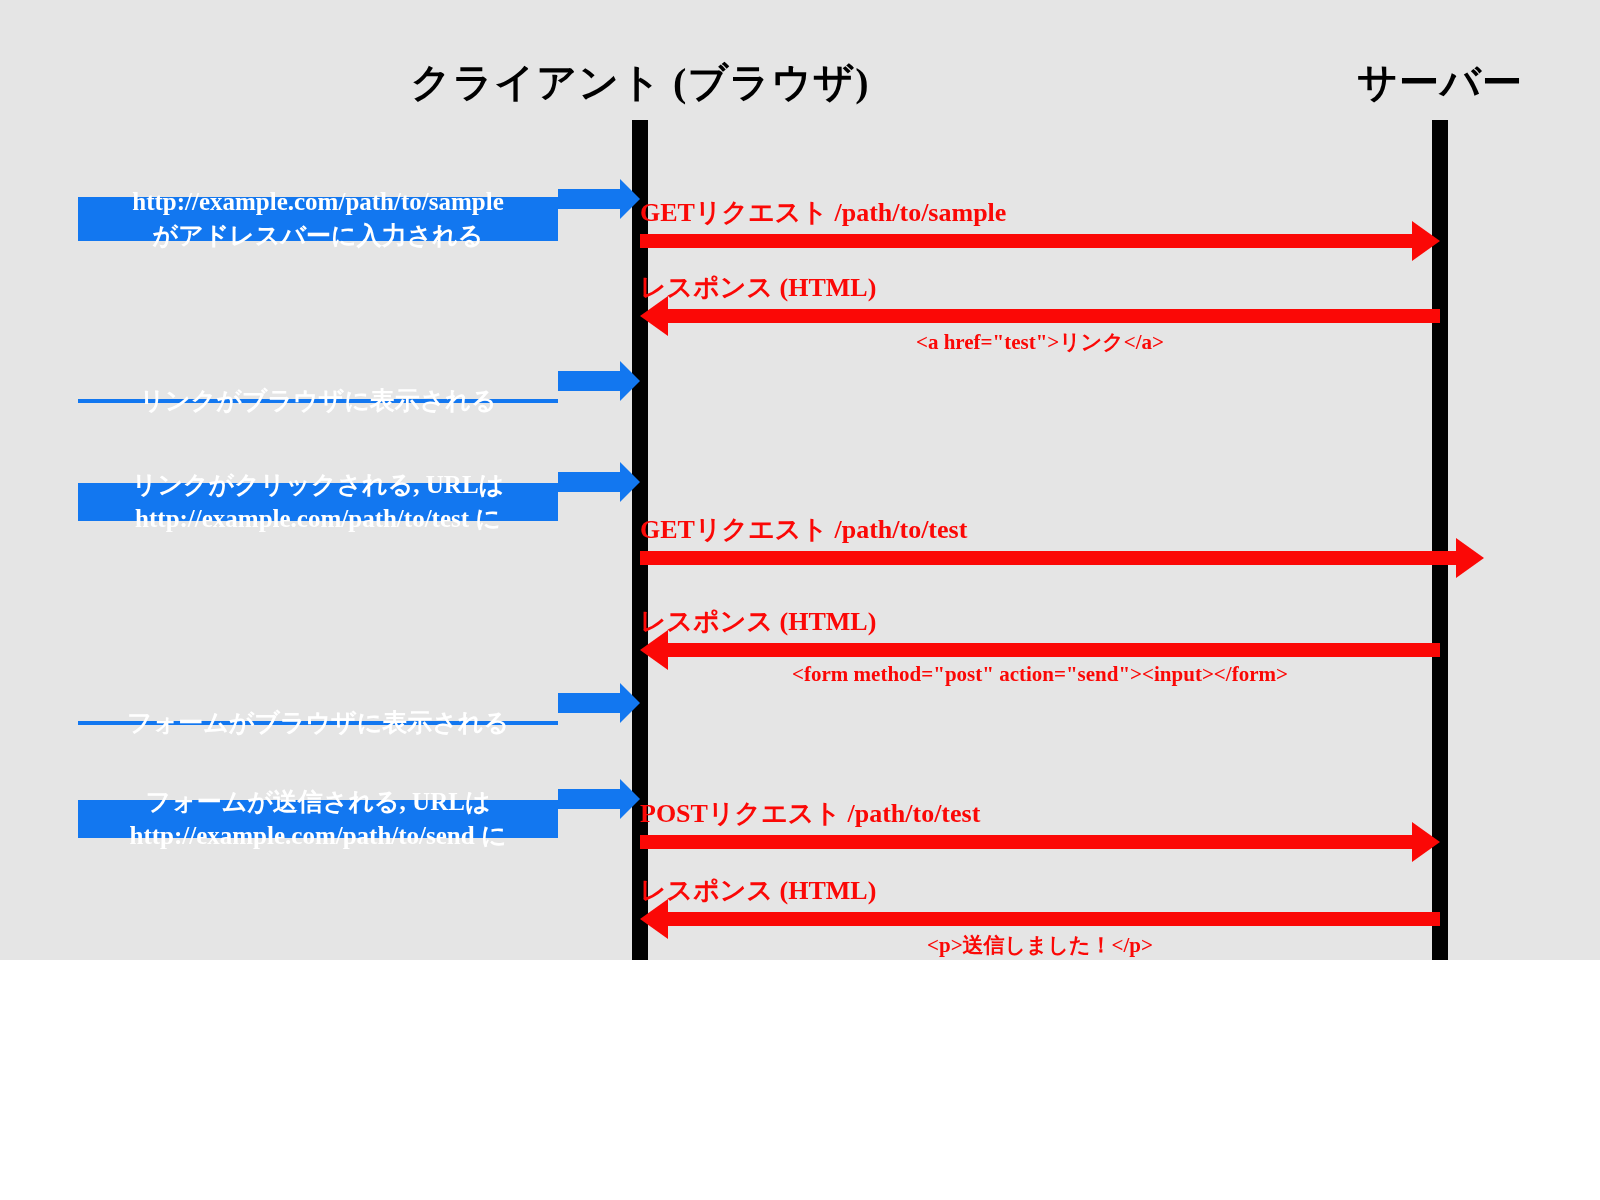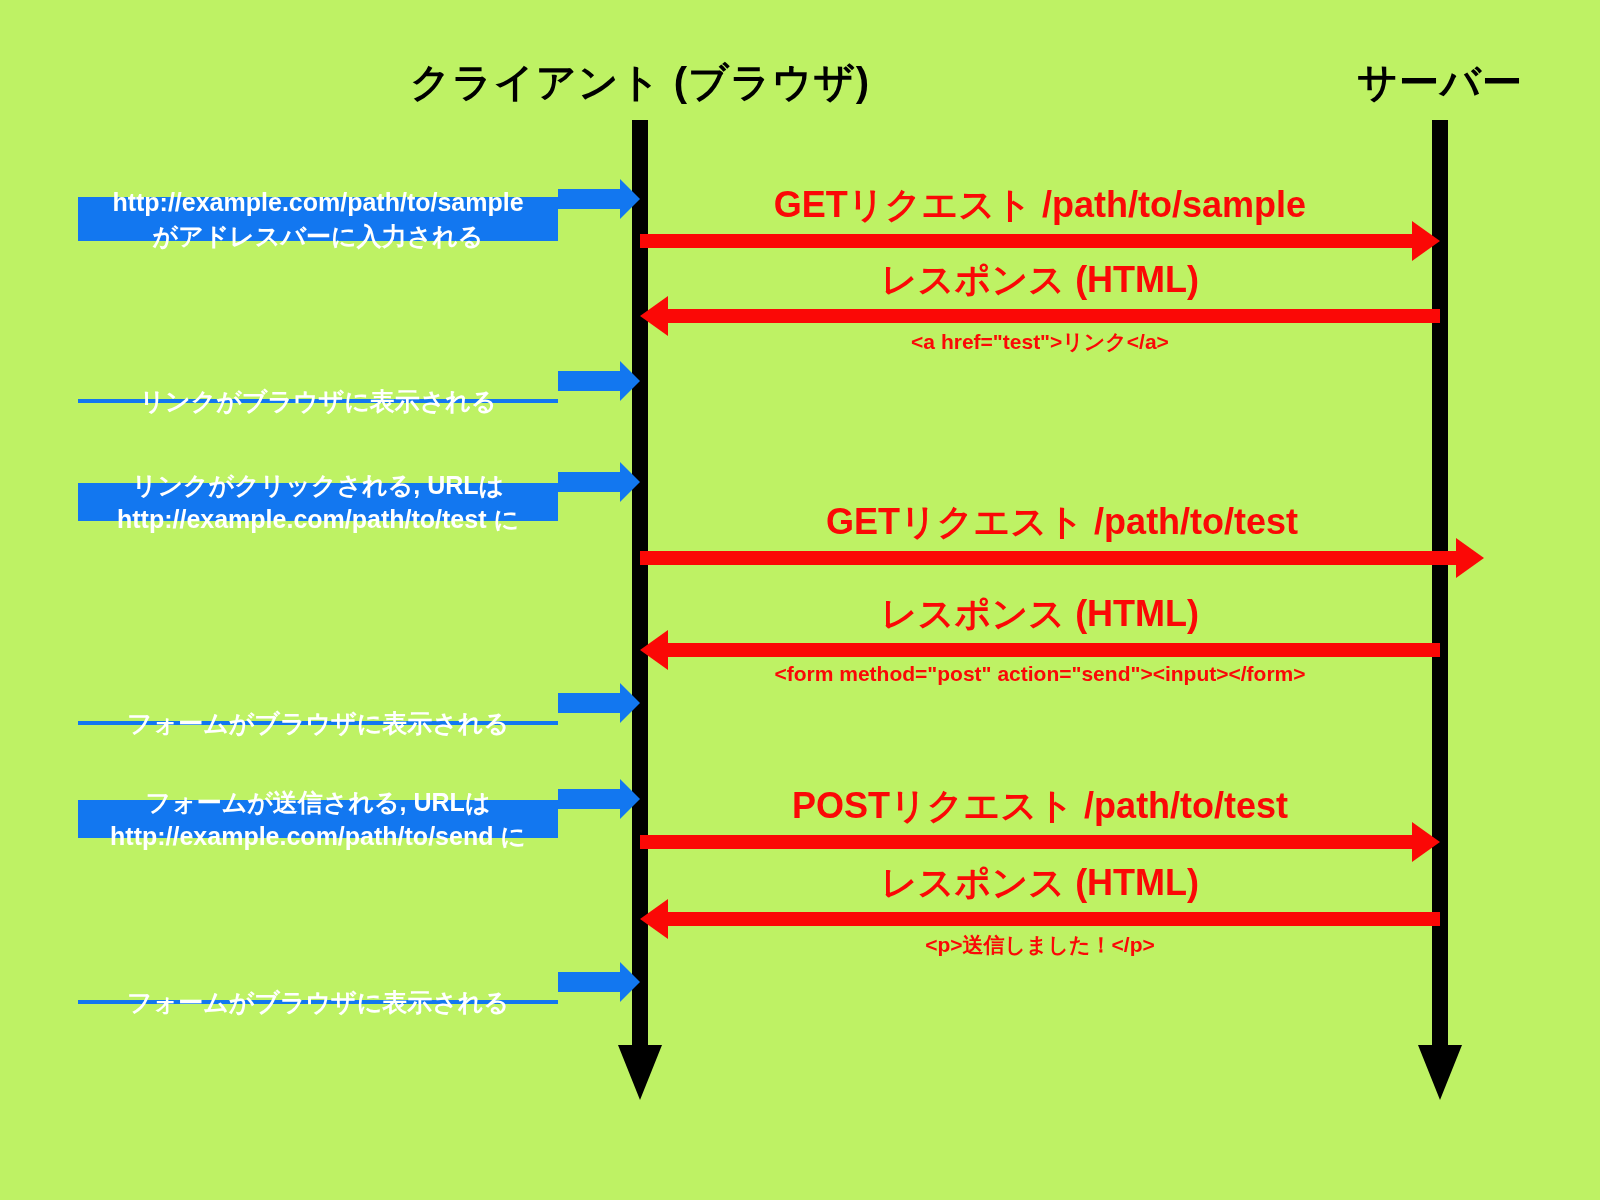--- a/index.html
+++ b/index.html
@@ -4,23 +4,23 @@
 <style>
   html, body { margin: 0; padding: 0; background: #ffffff; }
   :root {
     --blue: #1277F0;
     --red: #FB0806;
     --black: #000000;
   }
   .canvas {
     position: relative;
     width: 1600px;
-    height: 1200px;
-    background: #bef264;
-    font-family: Liberation Sans, sans-serif;
+    height: 960px;
+    background: #e5e5e5;
+    font-family: Liberation Serif, serif;
     overflow: hidden;
   }
   .title {
     position: absolute;
     top: 55px;
     font-size: 40px;
     font-weight: bold;
     color: var(--black);
     text-align: center;
     letter-spacing: 1px;
@@ -109,24 +109,23 @@
     width: 0; height: 0;
     border-top: 20px solid transparent;
     border-bottom: 20px solid transparent;
   }
   .dir-right .msg-head { right: 0; border-left: 28px solid var(--red); }
   .dir-left  .msg-head { left: 0;  border-right: 28px solid var(--red); }
   .msg-label {
     position: absolute;
     left: 0; right: 0;
     bottom: 18px;
-    text-align: center;
     color: var(--red);
     font-weight: bold;
-    font-size: 36px;
+    font-size: 26px;
     white-space: nowrap;
   }
   .msg-sublabel {
     position: absolute;
     left: 0; right: 0;
     top: 19px;
     text-align: center;
     color: var(--red);
     font-weight: bold;
     font-size: 21px;

